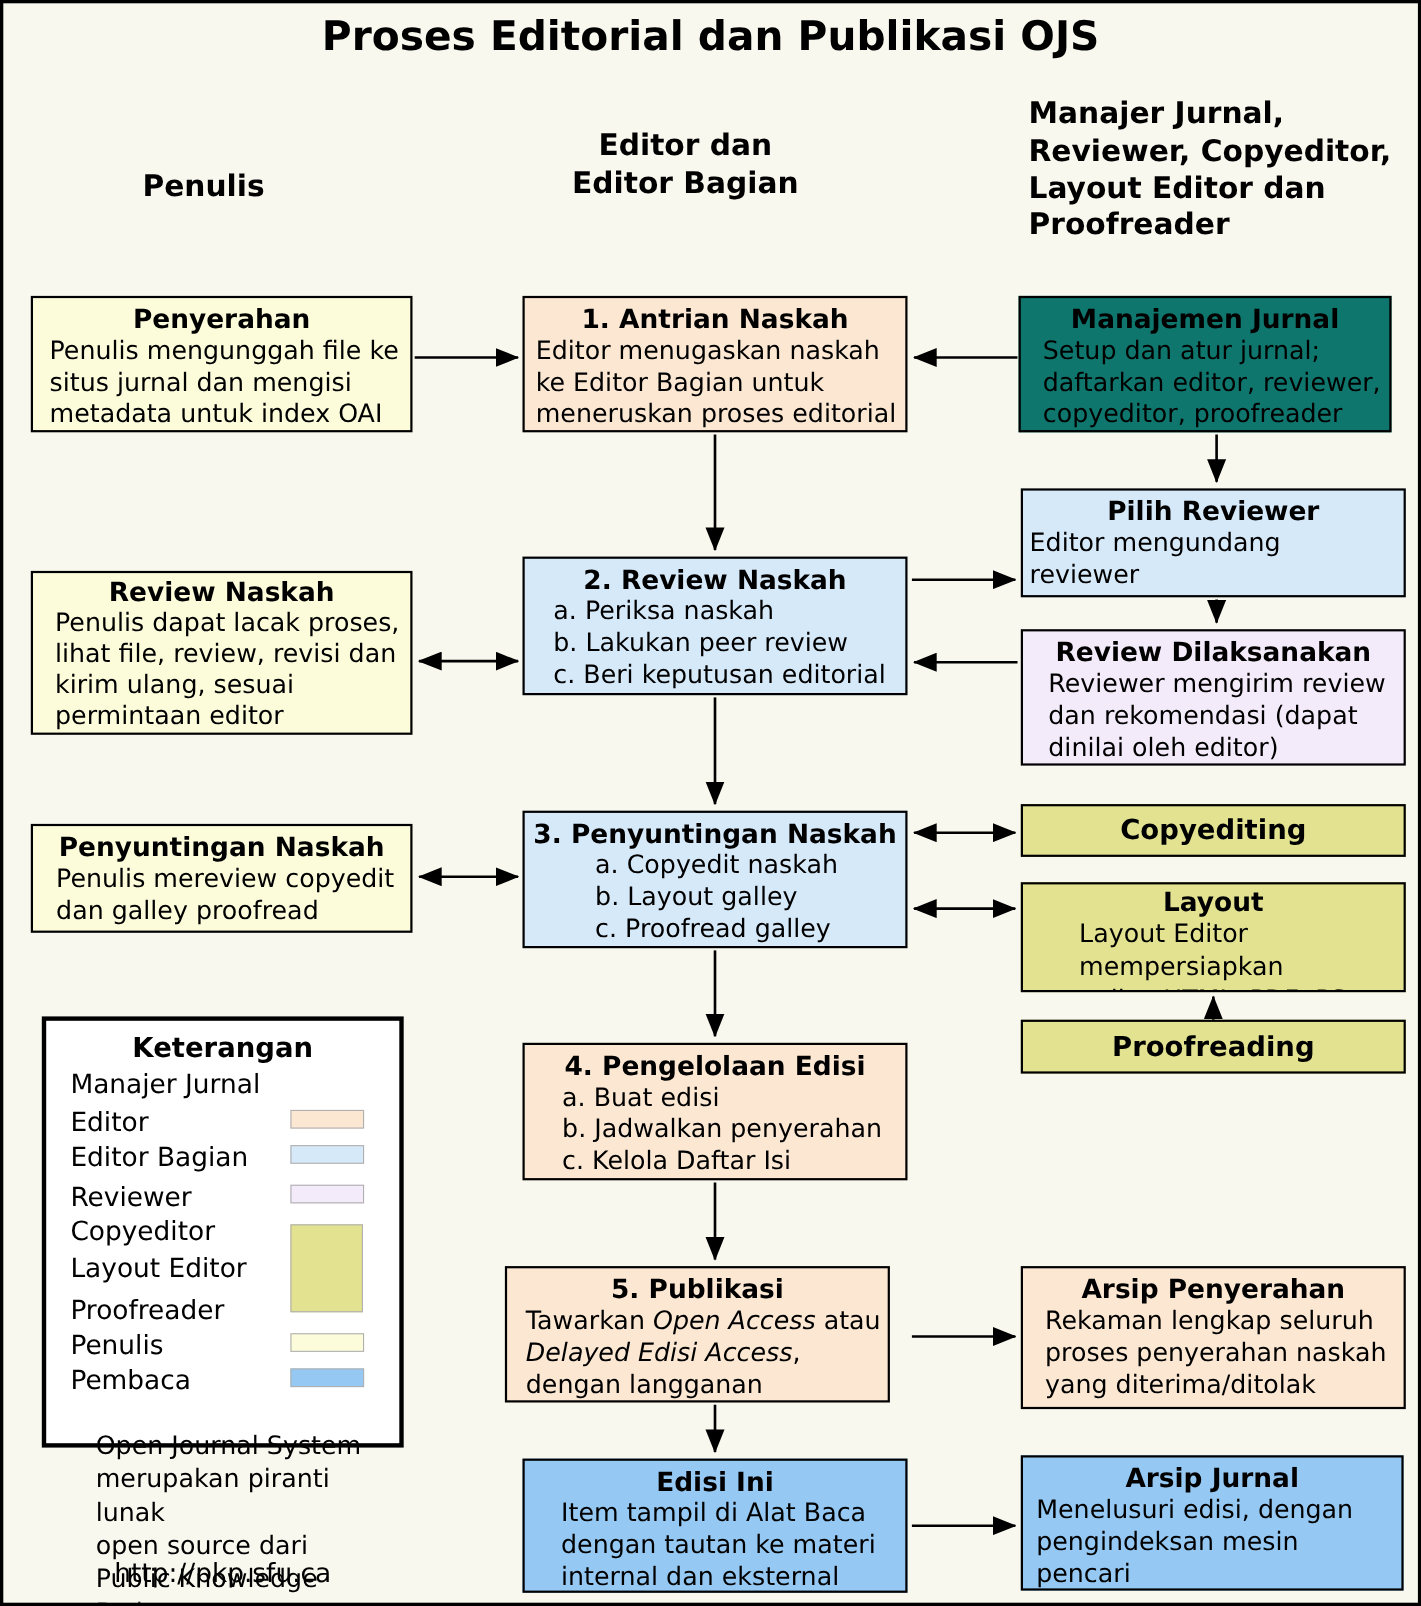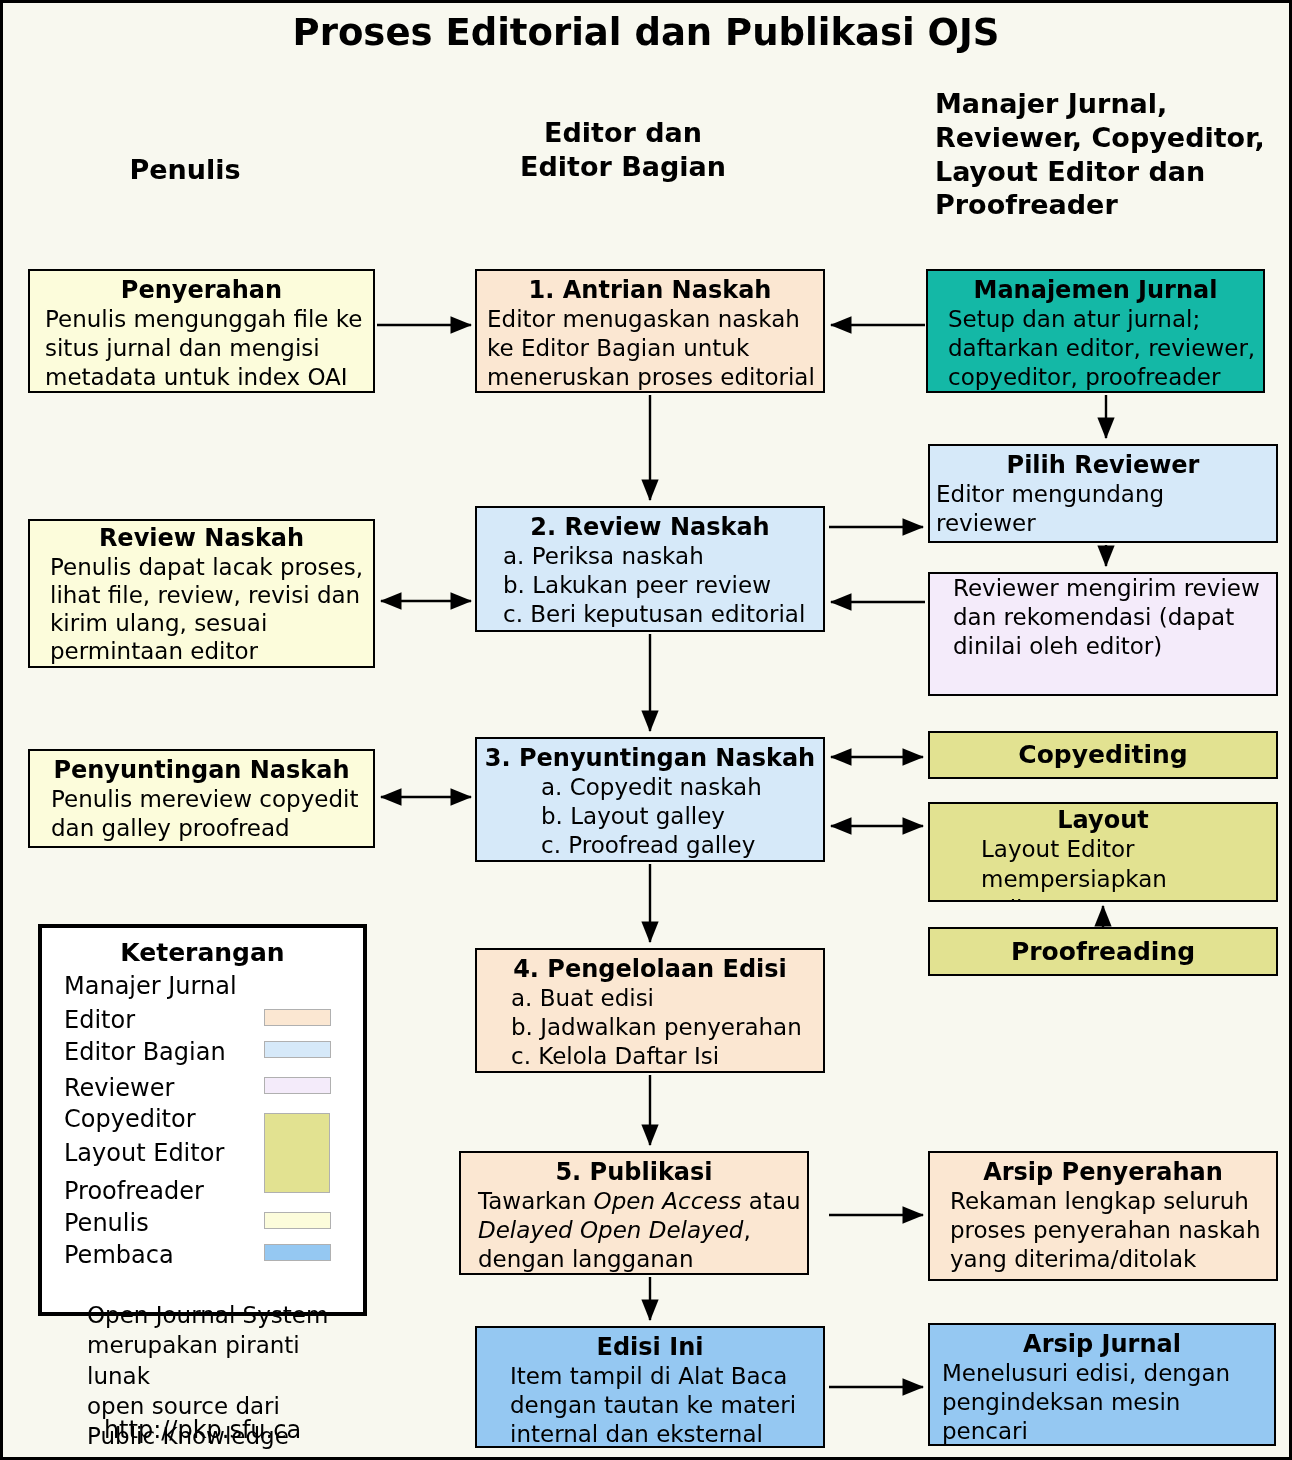--- a/index.html
+++ b/index.html
@@ -16,21 +16,21 @@
   #h-penulis{left:82px; top:150px; width:200px; text-align:center;}
   #h-editor{left:460px; top:113px; width:320px; text-align:center;}
   #h-manajer{left:932px; top:84px; width:350px; text-align:left;}
 
   .box{position:absolute; border:2px solid #000; box-sizing:border-box; overflow:hidden;}
   .bt{font-weight:bold; text-align:center; font-size:24px; line-height:30px; padding-top:4px;}
   .bb{font-size:23px; line-height:29px; padding:0 6px 0 14px;}
   .c-penulis{background:#FCFCDB;}
   .c-editor{background:#FBE7D2;}
   .c-bagian{background:#D6E9F9;}
-  .c-manajer{background:#14b8a6;}
+  .c-manajer{background:#0f766e;}
   .c-reviewer{background:#F4EBFA;}
   .c-ce{background:#E2E291;}
   .c-pembaca{background:#95C8F2;}
 
   .b-penyerahan{left:25px; top:266px; width:347px; height:124px;}
   .b-penyerahan .bb{padding-left:15px;}
   .b-antrian{left:472px; top:266px; width:350px; height:124px;}
   .b-antrian .bb{padding-left:10px;}
   .b-manajemen{left:923px; top:266px; width:339px; height:124px;}
   .b-manajemen .bb{padding-left:20px;}
@@ -169,20 +169,21 @@
 c. Beri keputusan editorial</div>
   </div>
 
   <div class="box c-bagian b-pilih">
     <div class="bt">Pilih Reviewer</div>
     <div class="bb ml">Editor mengundang reviewer
 dari database, muat</div>
   </div>
 
   <div class="box c-reviewer b-dilaksanakan">
+    <div class="bt">Review Dilaksanakan</div>
     <div class="bb ml">Reviewer mengirim review
 dan rekomendasi (dapat
 dinilai oleh editor)</div>
   </div>
 
   <div class="box c-penulis b-penyunt-left">
     <div class="bt">Penyuntingan Naskah</div>
     <div class="bb ml">Penulis mereview copyedit
 dan galley proofread</div>
   </div>
@@ -212,21 +213,21 @@
     <div class="bt">4. Pengelolaan Edisi</div>
     <div class="bb ml">a. Buat edisi
 b. Jadwalkan penyerahan
 c. Kelola Daftar Isi</div>
   </div>
 
   <div class="box c-editor b-publikasi">
     <div class="bt">5. Publikasi</div>
     <div class="bb">
       <span>Tawarkan </span><i>Open Access</i><span> atau</span><br>
-      <i>Delayed Open Delayed</i><span>,</span><br>
+      <i>Delayed Edisi Access</i><span>,</span><br>
       <span>dengan langganan</span>
     </div>
   </div>
 
   <div class="box c-editor b-arsip-peny">
     <div class="bt">Arsip Penyerahan</div>
     <div class="bb ml">Rekaman lengkap seluruh
 proses penyerahan naskah
 yang diterima/ditolak</div>
   </div>

